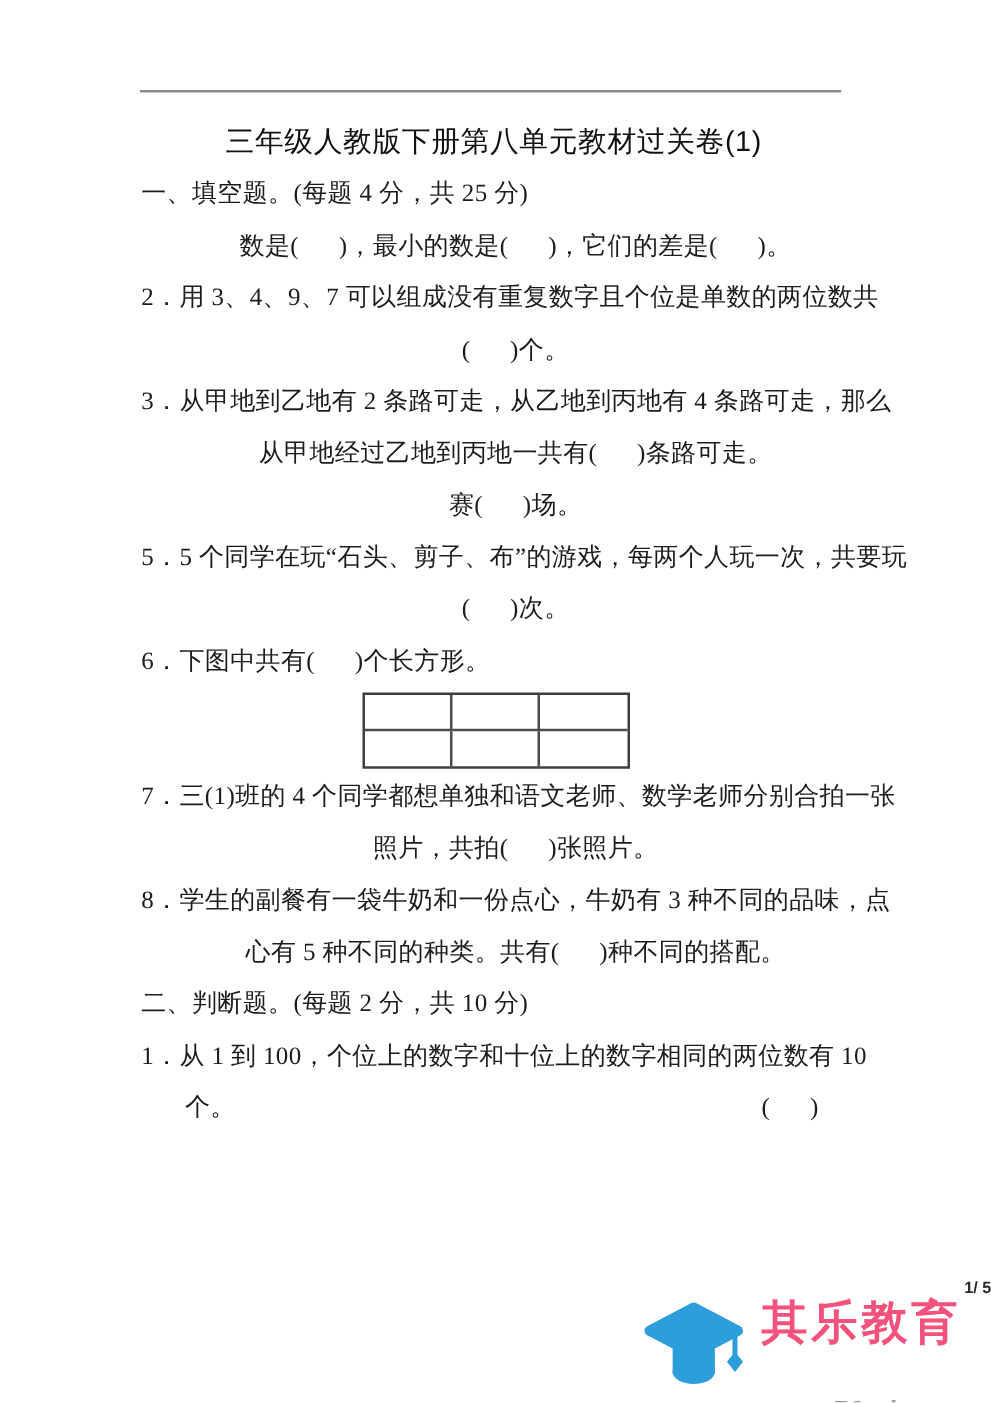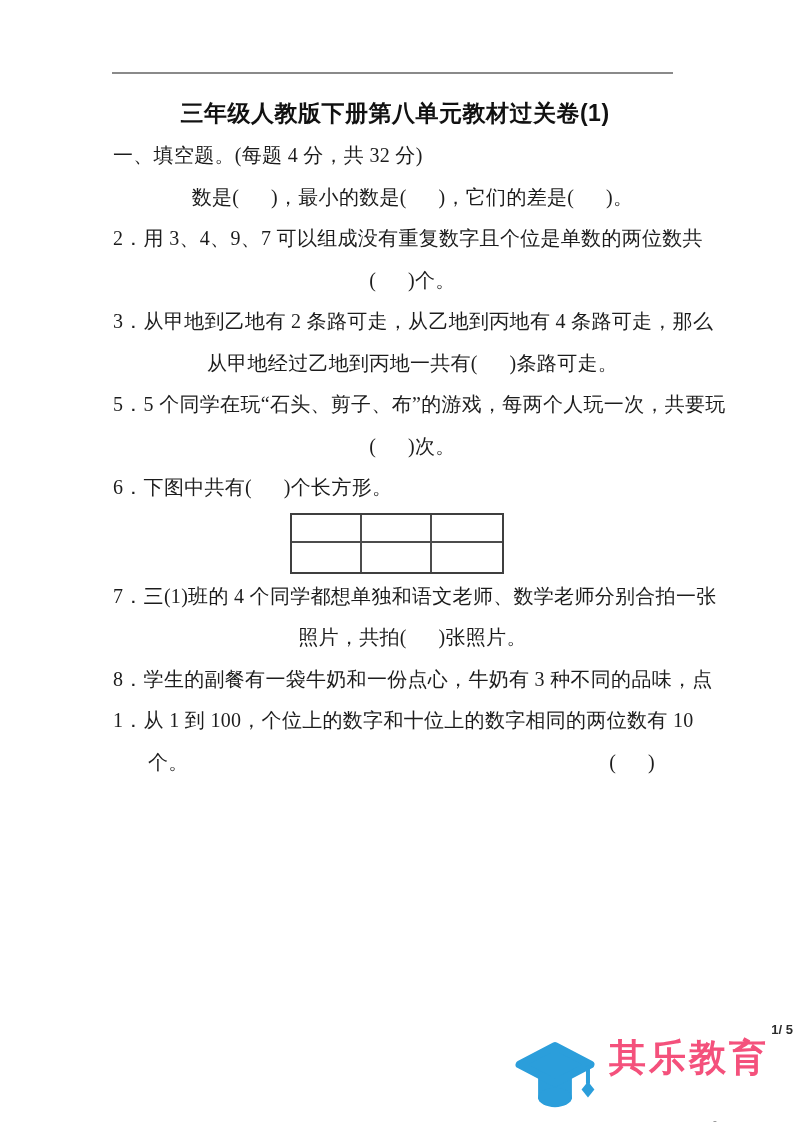--- a/index.html
+++ b/index.html
@@ -26,21 +26,21 @@
     left: 113px;
     top: 0;
     width: 564px;
   }
   .doc-title {
     margin-top: 100px;
     height: 27px;
     line-height: 27px;
     text-align: center;
     font-family: "Liberation Sans", "DejaVu Sans", sans-serif;
-    font-weight: bold;
+    font-weight: normal;
     font-size: 23px;
     color: #111;
     letter-spacing: 0.5px;
   }
   .line {
     height: 41.5px;
     line-height: 41.5px;
     font-size: 20px;
     white-space: pre;
     letter-spacing: 0.3px;
@@ -109,30 +109,31 @@
 <body>
 
 <div class="page">
 
   <div class="top-rule"></div>
 
   <div class="content">
 
     <div class="doc-title">三年级人教版下册第八单元教材过关卷(1)</div>
 
-    <div class="line first">一、填空题。(每题 4 分，共 32 分)</div>
+    <div class="line first">一、填空题。(每题 4 分，共 25 分)</div>
 
     <div class="line indent">数是(      )，最小的数是(      )，它们的差是(      )。</div>
 
     <div class="line">2．用 3、4、9、7 可以组成没有重复数字且个位是单数的两位数共</div>
     <div class="line indent">(      )个。</div>
 
     <div class="line">3．从甲地到乙地有 2 条路可走，从乙地到丙地有 4 条路可走，那么</div>
     <div class="line indent">从甲地经过乙地到丙地一共有(      )条路可走。</div>
 
+    <div class="line indent">赛(      )场。</div>
 
     <div class="line">5．5 个同学在玩“石头、剪子、布”的游戏，每两个人玩一次，共要玩</div>
     <div class="line indent">(      )次。</div>
 
     <div class="line">6．下图中共有(      )个长方形。</div>
 
     <div class="figure-wrap">
       <div class="rect-grid">
         <div class="cell"></div>
         <div class="cell"></div>
@@ -140,21 +141,23 @@
         <div class="cell"></div>
         <div class="cell"></div>
         <div class="cell"></div>
       </div>
     </div>
 
     <div class="line">7．三(1)班的 4 个同学都想单独和语文老师、数学老师分别合拍一张</div>
     <div class="line indent">照片，共拍(      )张照片。</div>
 
     <div class="line">8．学生的副餐有一袋牛奶和一份点心，牛奶有 3 种不同的品味，点</div>
+    <div class="line indent">心有 5 种不同的种类。共有(      )种不同的搭配。</div>
 
+    <div class="line">二、判断题。(每题 2 分，共 10 分)</div>
 
     <div class="line">1．从 1 到 100，个位上的数字和十位上的数字相同的两位数有 10</div>
     <div class="line indent split">
       <span>个。</span>
       <span>(      )</span>
     </div>
 
 
   </div>
 

